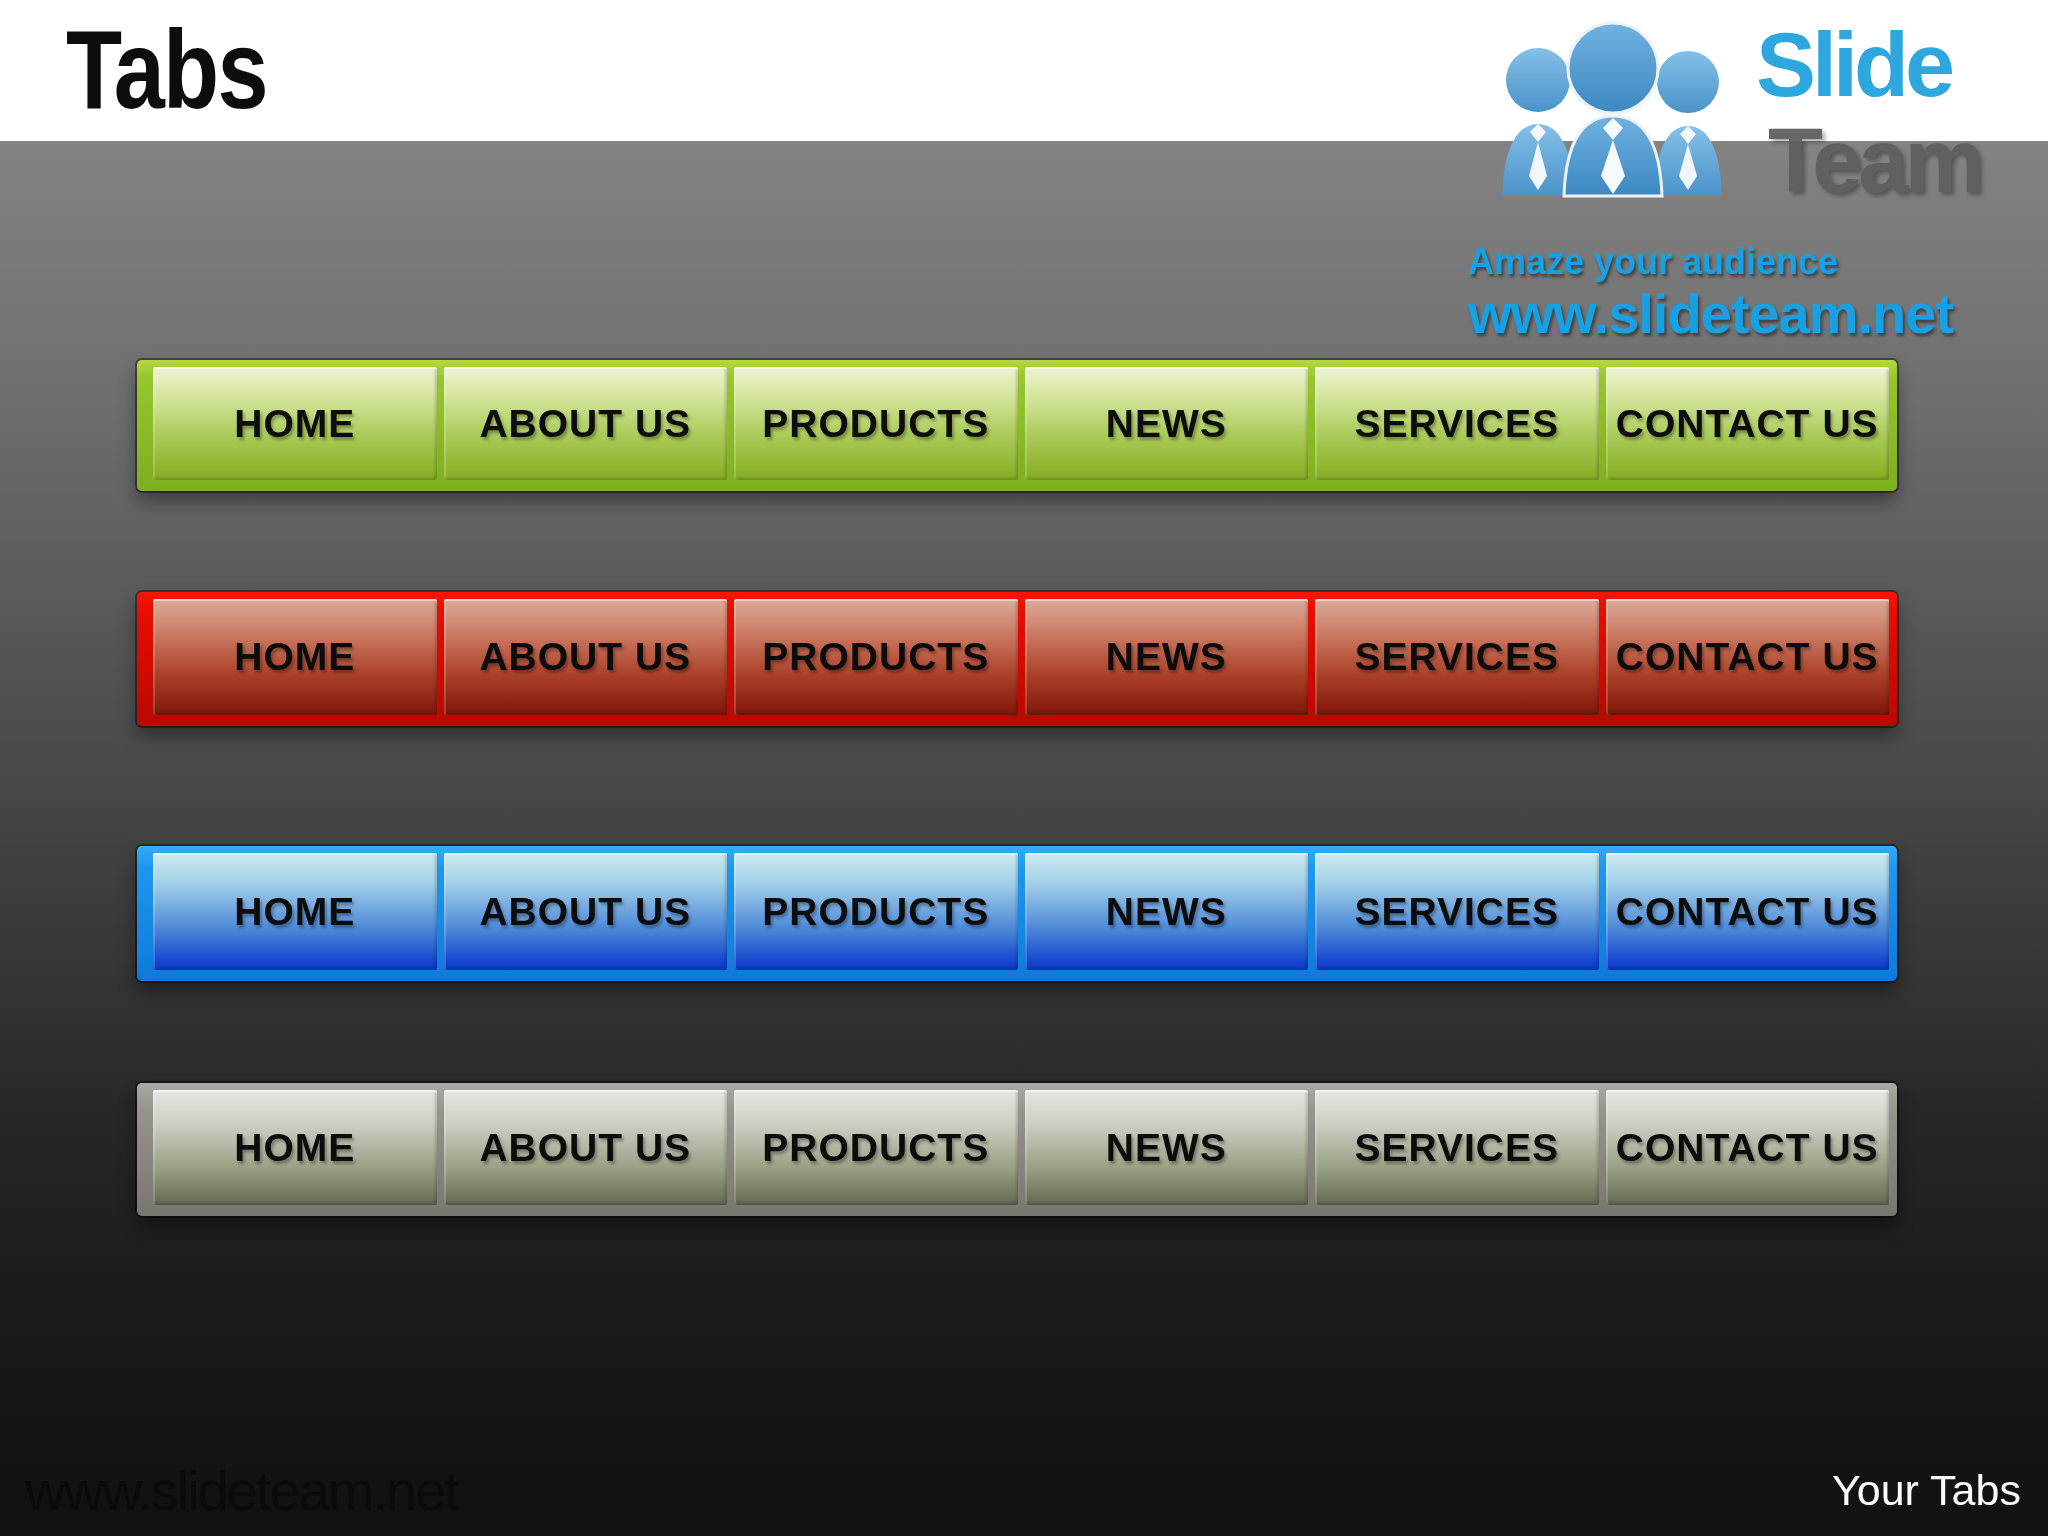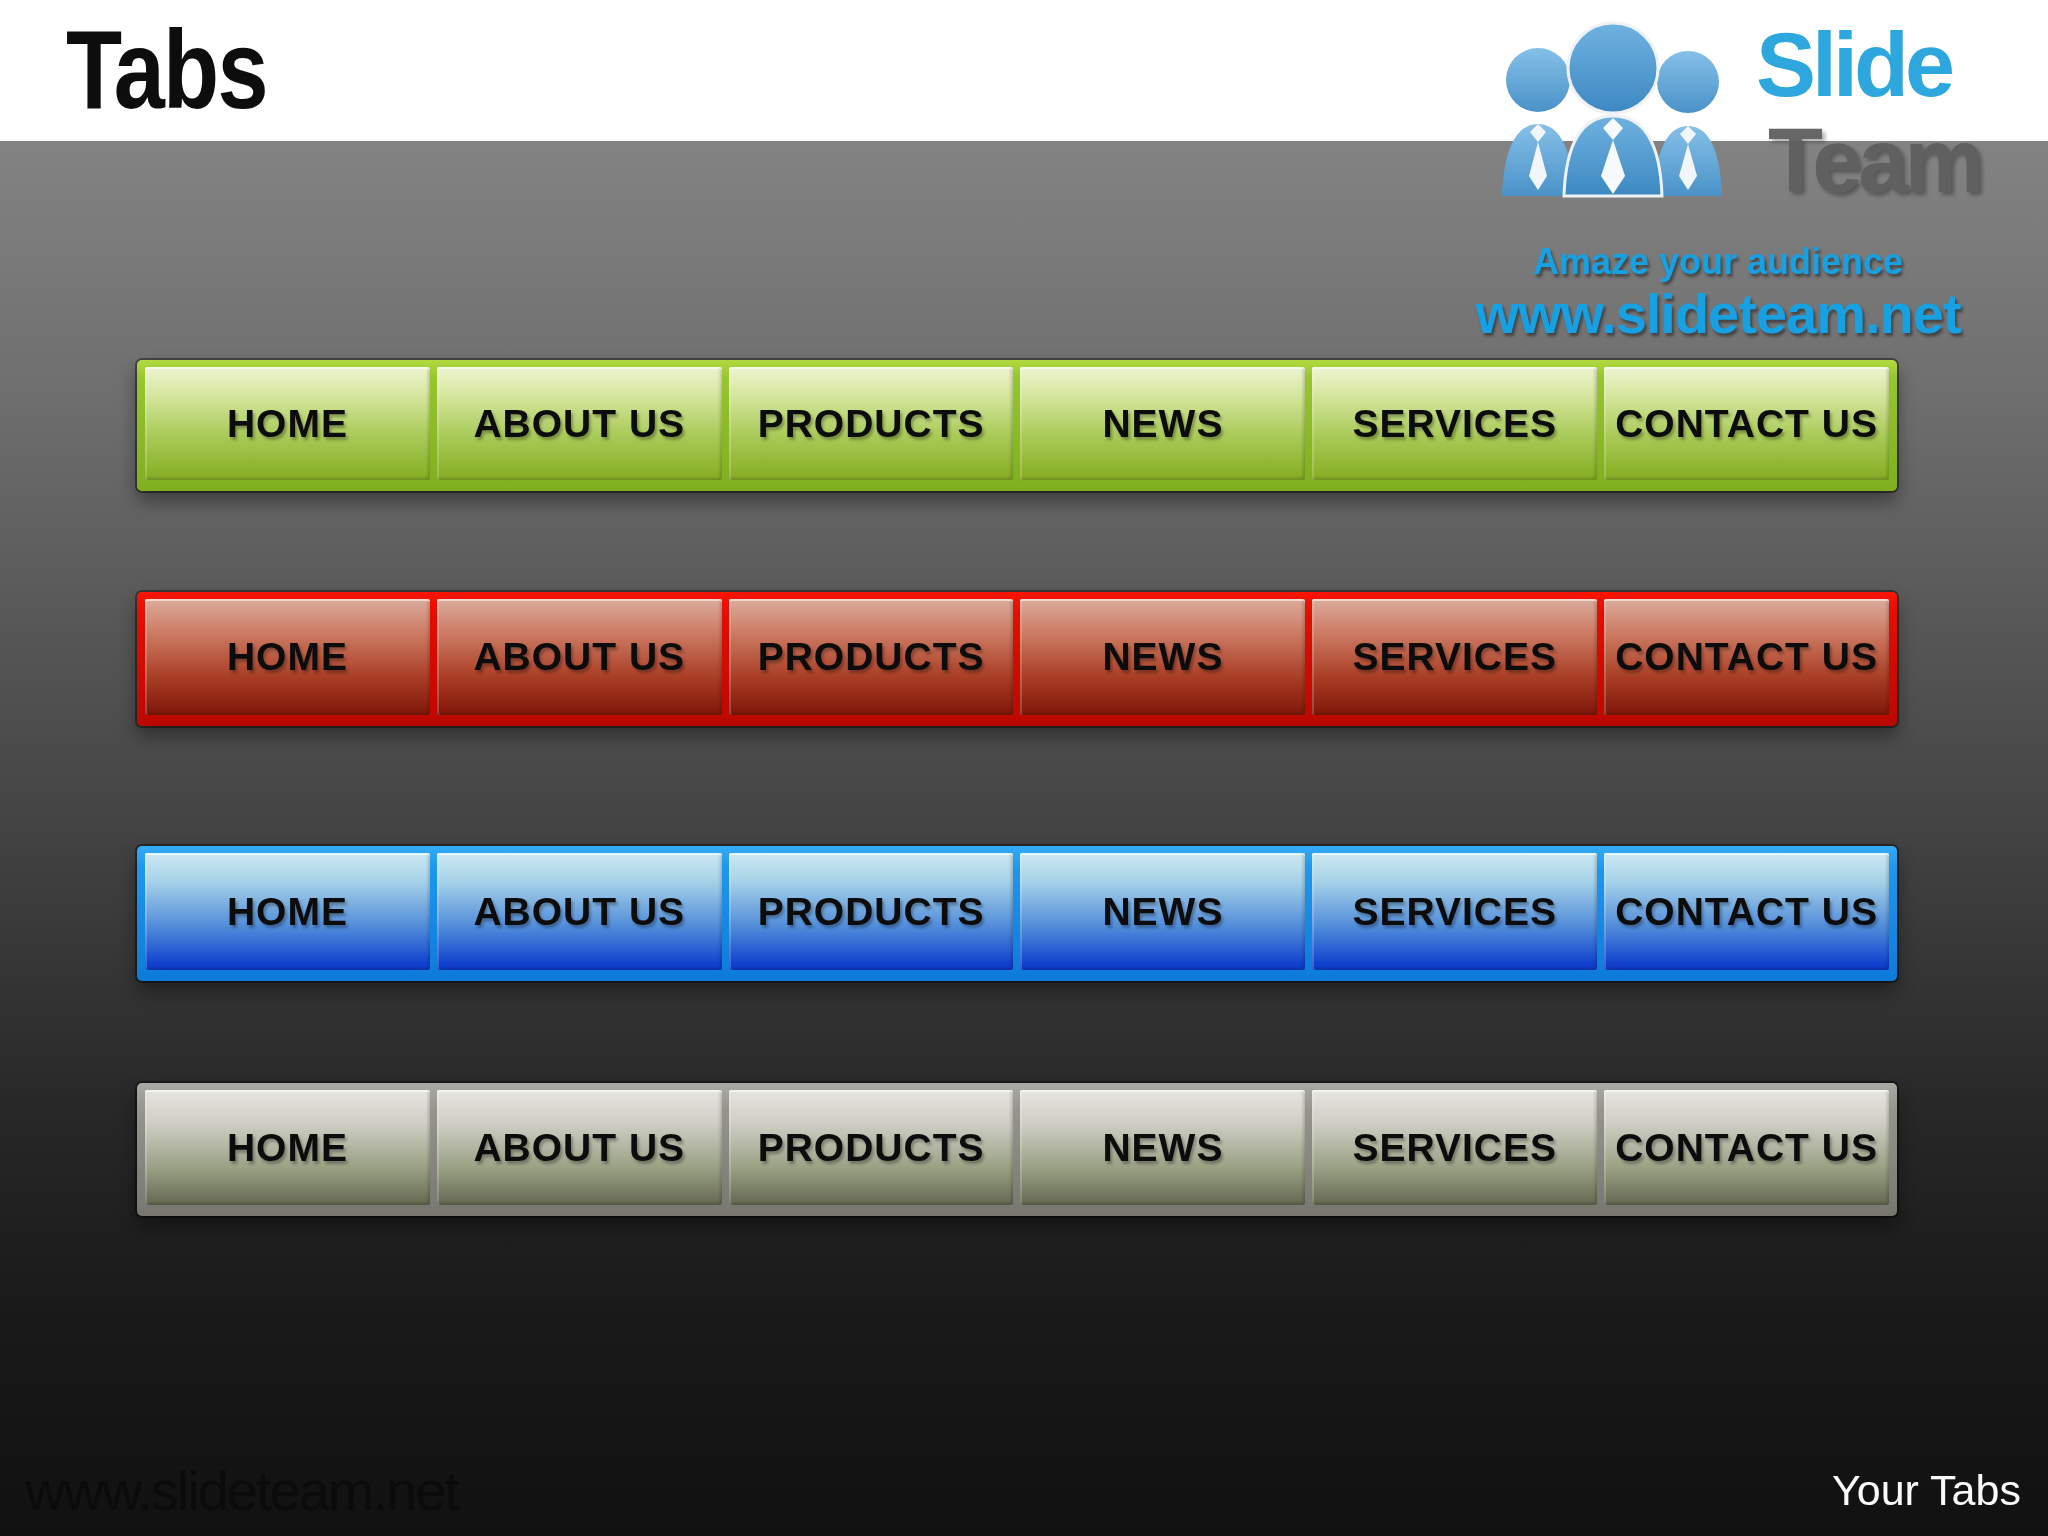--- a/index.html
+++ b/index.html
@@ -24,29 +24,29 @@
   }
   .brand-team{
     position:absolute;left:328px;top:116px;
     font-weight:bold;font-size:90px;line-height:1;color:#5f5f5f;letter-spacing:-4px;
     text-shadow:3px 3px 4px rgba(0,0,0,0.35);opacity:.95;text-align:center;
   }
   .tagline{
     position:absolute;left:20px;top:198px;width:510px;text-align:center;
     font-size:25px;color:#5c5c5c;white-space:nowrap;
   }
-  .promo{position:absolute;left:28px;top:244px;width:500px;text-align:center;color:#17a0e2;
+  .promo{position:absolute;left:28px;top:244px;width:500px;text-align:left;color:#17a0e2;
          text-shadow:2px 3px 3px rgba(25,25,25,0.55);}
   .promo-line1{font-weight:bold;font-size:36px;line-height:1;white-space:nowrap;}
   .promo-line2{font-weight:bold;font-size:36px;line-height:1;margin-top:8px;white-space:nowrap;}
   .promo-url{font-weight:bold;font-size:56px;line-height:1;margin-top:6px;letter-spacing:-1px;white-space:nowrap;}
   
   .bar{
     position:absolute;left:137px;width:1760px;box-sizing:border-box;
-    display:flex;gap:7px;padding:7px 8px 11px 8px;border-radius:5px;z-index:5;
+    display:flex;gap:7px;padding:7px 8px 11px 16px;border-radius:5px;z-index:5;
     box-shadow:0 0 0 2px rgba(0,0,0,0.40),0 10px 18px rgba(0,0,0,0.40);
   }
   .tab{
     flex:1;display:flex;align-items:center;justify-content:center;border-radius:2px;
     font-weight:bold;font-size:39px;color:#0c0c0c;letter-spacing:1px;white-space:nowrap;
     text-shadow:2px 3px 3px rgba(0,0,0,0.30);
     box-shadow:inset 0 2px 0 rgba(255,255,255,0.55),inset 2px 0 0 rgba(255,255,255,0.20),inset -2px -2px 3px rgba(0,0,0,0.18);
   }
   .bar.green{top:360px;height:131px;background:linear-gradient(180deg,#b2d940 0%,#97c52d 14%,#7fae1f 100%);}
   .bar.green .tab{background:linear-gradient(180deg,#edf4d1 0%,#d5e69e 25%,#aacb5a 60%,#8cb32b 92%,#85ac25 100%);}

